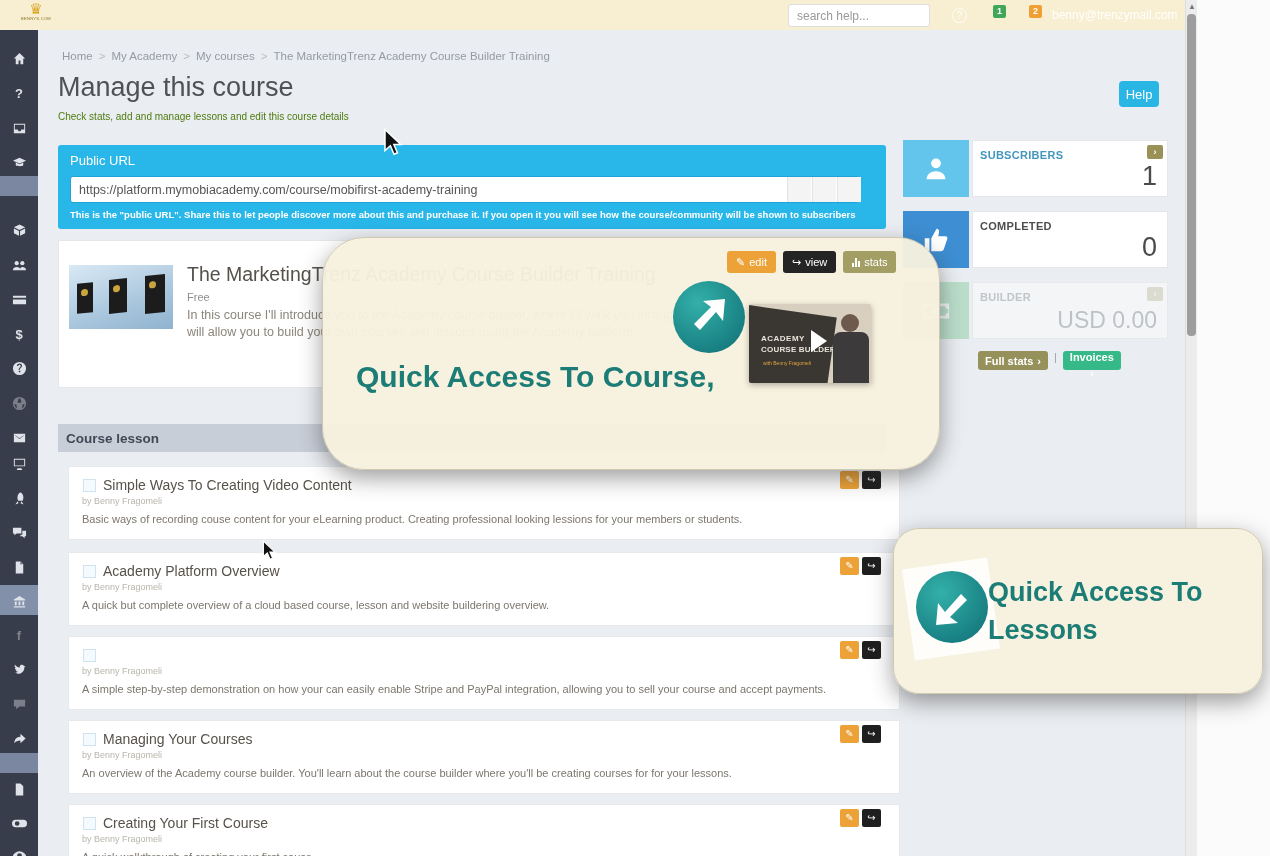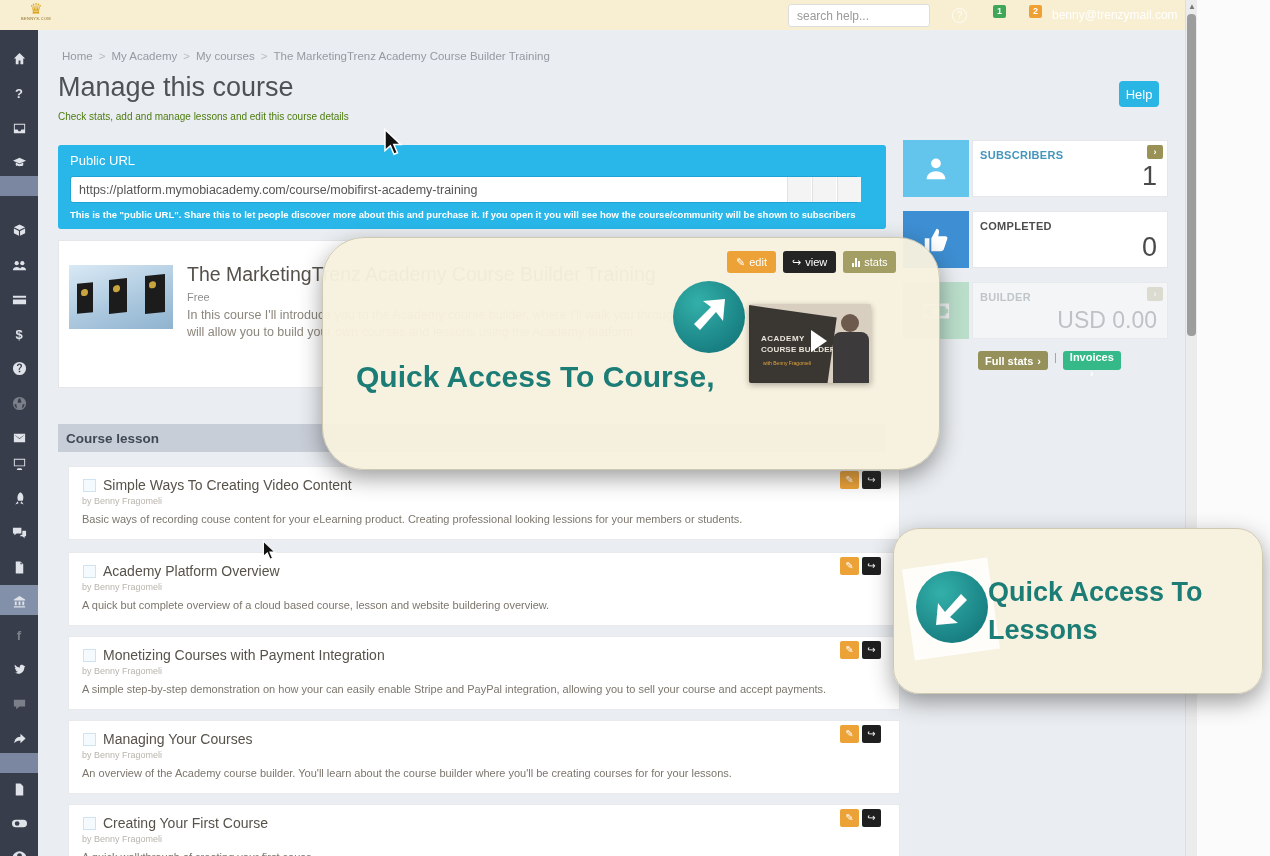--- a/index.html
+++ b/index.html
@@ -292,21 +292,20 @@
     <div class="lesson-card" style="top:552px;">
       <div class="lesson-sq"></div>
       <div class="lesson-title">Academy Platform Overview</div>
       <div class="lesson-by">by Benny Fragomeli</div>
       <div class="lesson-desc">A quick but complete overview of a cloud based course, lesson and website buildering overview.</div>
       <button class="mini-btn mini-edit">✎</button>
       <button class="mini-btn mini-share">↪</button>
     </div>
     <div class="lesson-card" style="top:636px;">
       <div class="lesson-sq"></div>
-      <div class="lesson-title">Monetizing Courses with Payment Integration</div>
       <div class="lesson-by">by Benny Fragomeli</div>
       <div class="lesson-desc">A simple step-by-step demonstration on how your can easily enable Stripe and PayPal integration, allowing you to sell your course and accept payments.</div>
       <button class="mini-btn mini-edit">✎</button>
       <button class="mini-btn mini-share">↪</button>
     </div>
     <div class="lesson-card" style="top:720px;">
       <div class="lesson-sq"></div>
       <div class="lesson-title">Managing Your Courses</div>
       <div class="lesson-by">by Benny Fragomeli</div>
       <div class="lesson-desc">An overview of the Academy course builder. You'll learn about the course builder where you'll be creating courses for for your lessons.</div>

